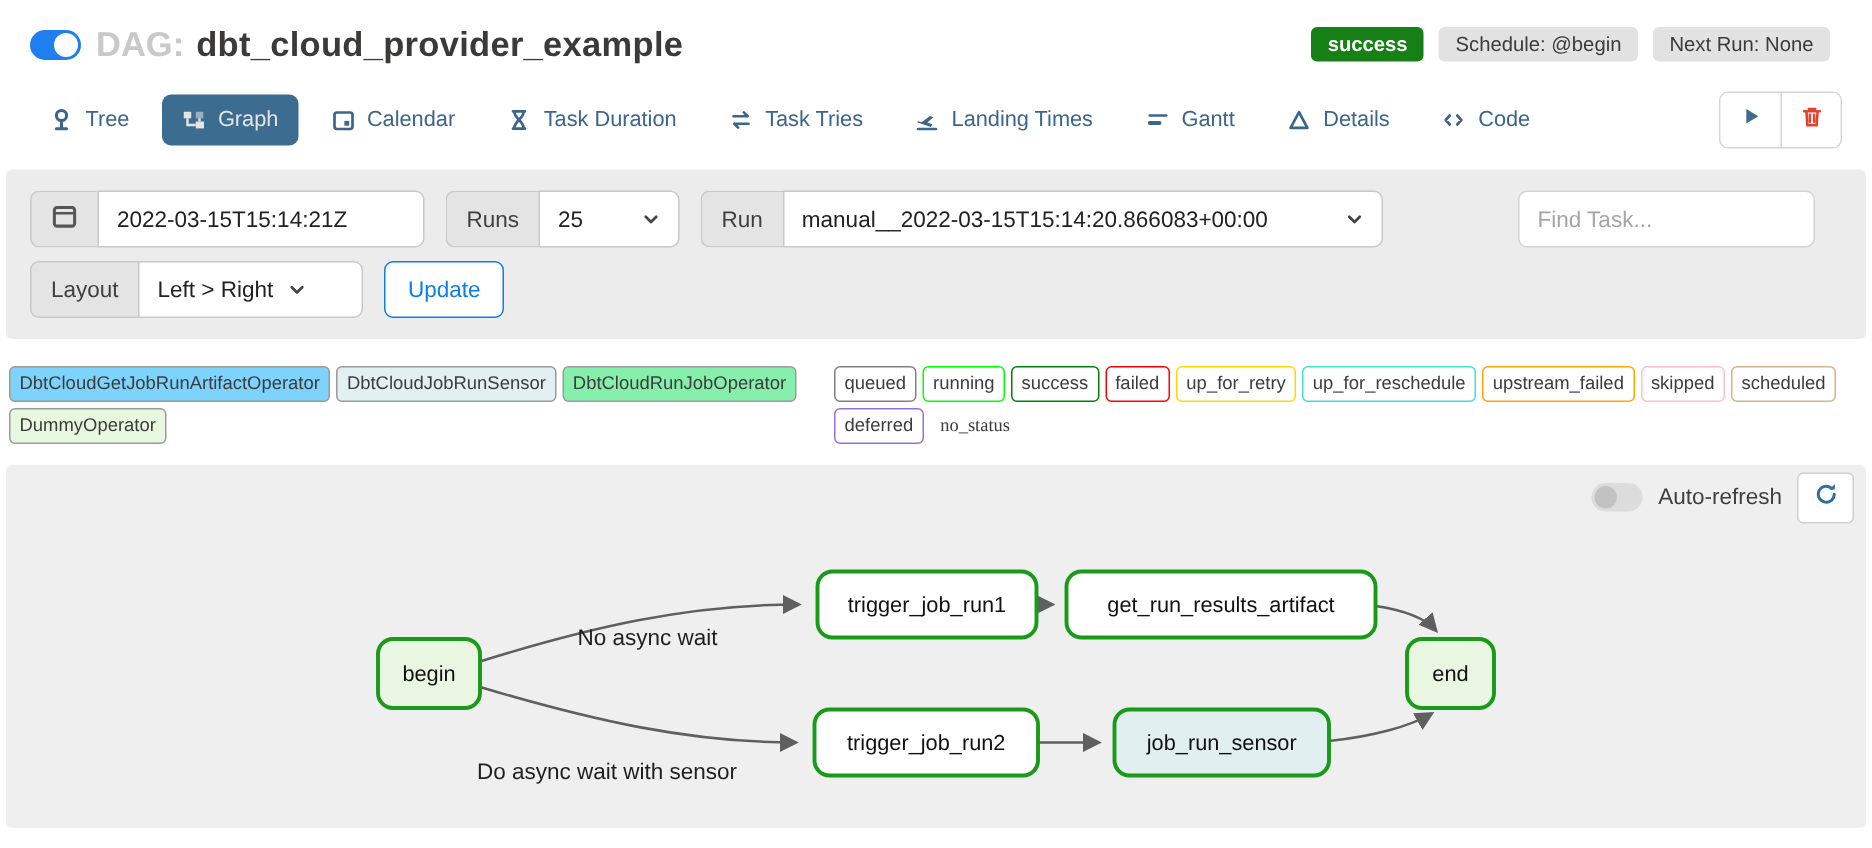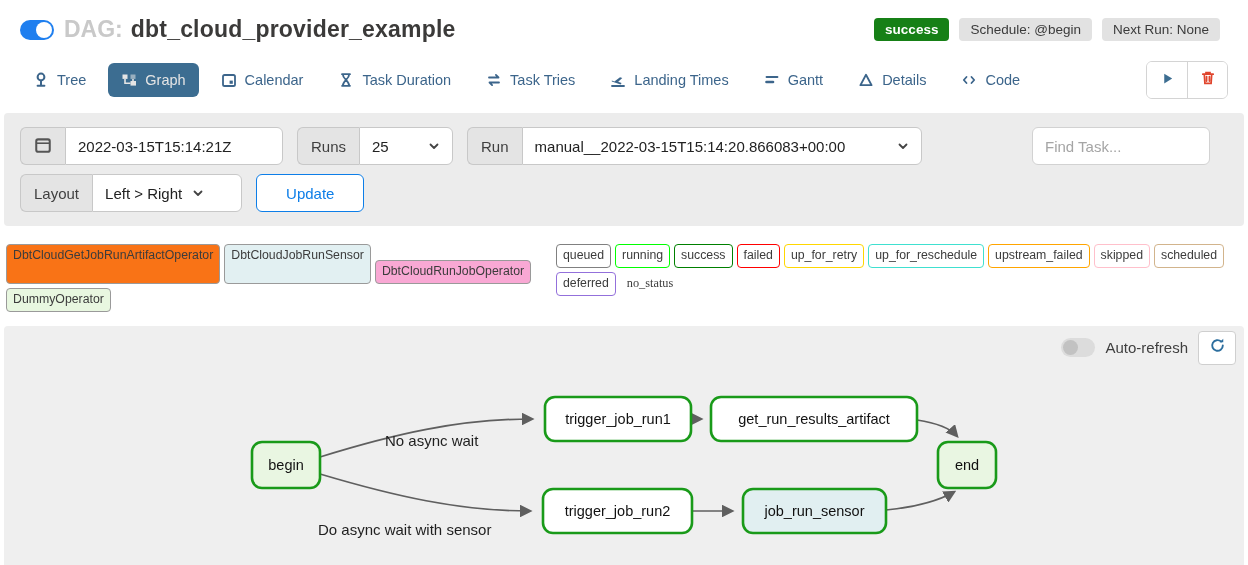--- a/index.html
+++ b/index.html
@@ -32,25 +32,25 @@
   .filter-row + .filter-row { margin-top:9px; }
   .igroup { display:flex; align-items:stretch; border-radius:6px; margin-right:14px; }
   .addon { background:#e4e4e4; border:1px solid #c8c8c8; border-right:none; border-radius:6px 0 0 6px;
            display:flex; align-items:center; padding:0 13px; font-size:15px; color:#3f3f3f; }
   .field { background:#fff; border:1px solid #c8c8c8; border-radius:0 6px 6px 0; font-size:15px;
            color:#222; padding:7px 12px; height:38px; display:flex; align-items:center; }
   input.field { outline:none; font-family:"Liberation Sans", sans-serif; }
   .selectbox { background:#fff; border:1px solid #c8c8c8; border-radius:0 6px 6px 0; font-size:15px; color:#222;
                height:38px; display:flex; align-items:center; gap:10px; padding:0 12px; cursor:pointer; white-space:nowrap; }
   .selectbox .chev { display:flex; }
-  .find-task { margin-left:auto; margin-right:18px; width:178px; border-radius:6px; background:#fff;
+  .find-task { margin-left:auto; margin-right:18px; width:198px; border-radius:6px; background:#fff;
                border:1px solid #d2d2d2; height:38px; padding:0 12px; font-size:15px; color:#737373; }
   .find-task::placeholder { color:#a5a5a5; }
   .update-btn { background:#fff; border:1.5px solid #0d7ee8; color:#0d7ee8; font-size:15px; font-weight:500;
-                border-radius:6px; padding:7px 29px; height:38px; cursor:pointer; font-family:"Liberation Sans", sans-serif; }
+                border-radius:6px; padding:7px 15px; height:38px; cursor:pointer; font-family:"Liberation Sans", sans-serif; }
 
   
   .legend { display:flex; align-items:flex-start; padding:18px 4px 0 6px; }
   .legend-ops { display:flex; flex-wrap:wrap; gap:4px; width:548px; flex:0 0 auto; }
   .legend-states { display:flex; flex-wrap:wrap; gap:4px; width:700px; margin-left:2px; }
   .lbadge { font-size:12.3px; padding:2px 6px; border-radius:4px; border:1.5px solid #9a9a9a; background:#fff;
             color:#3c3c3c; white-space:nowrap; line-height:1.45; }
 
   
   .graph-panel { position:relative; background:#efefef; border-radius:4px; margin:14px 4px 0 4px; height:242px; }
@@ -223,23 +223,23 @@
             </svg>
           </span>
       </div>
     </div>
     <button class="update-btn">Update</button>
   </div>
 </div>
 
 <div class="legend">
   <div class="legend-ops">
-      <span class="lbadge" style="background: #f97316; text-align: right;">DbtCloudGetJobRunArtifactOperator</span>
+      <span class="lbadge" style="background: #7dd3fc; text-align: right;">DbtCloudGetJobRunArtifactOperator</span>
       <span class="lbadge" style="background: rgb(226, 240, 242);">DbtCloudJobRunSensor</span>
-      <span class="lbadge" style="background: #f9a8d4; margin-top: 16px;">DbtCloudRunJobOperator</span>
+      <span class="lbadge" style="background: #86efac;">DbtCloudRunJobOperator</span>
       <span class="lbadge" style="background: rgb(232, 247, 224);">DummyOperator</span>
     </div>
   <div class="legend-states">
       <span class="lbadge" style="border-color: rgb(128, 128, 128);">queued</span>
       <span class="lbadge" style="border-color: rgb(0, 255, 0);">running</span>
       <span class="lbadge" style="border-color: rgb(0, 128, 0);">success</span>
       <span class="lbadge" style="border-color: rgb(255, 0, 0);">failed</span>
       <span class="lbadge" style="border-color: rgb(255, 215, 0);">up_for_retry</span>
       <span class="lbadge" style="border-color: rgb(64, 224, 208); text-align: right;">up_for_reschedule</span>
       <span class="lbadge" style="border-color: rgb(255, 165, 0);">upstream_failed</span>

